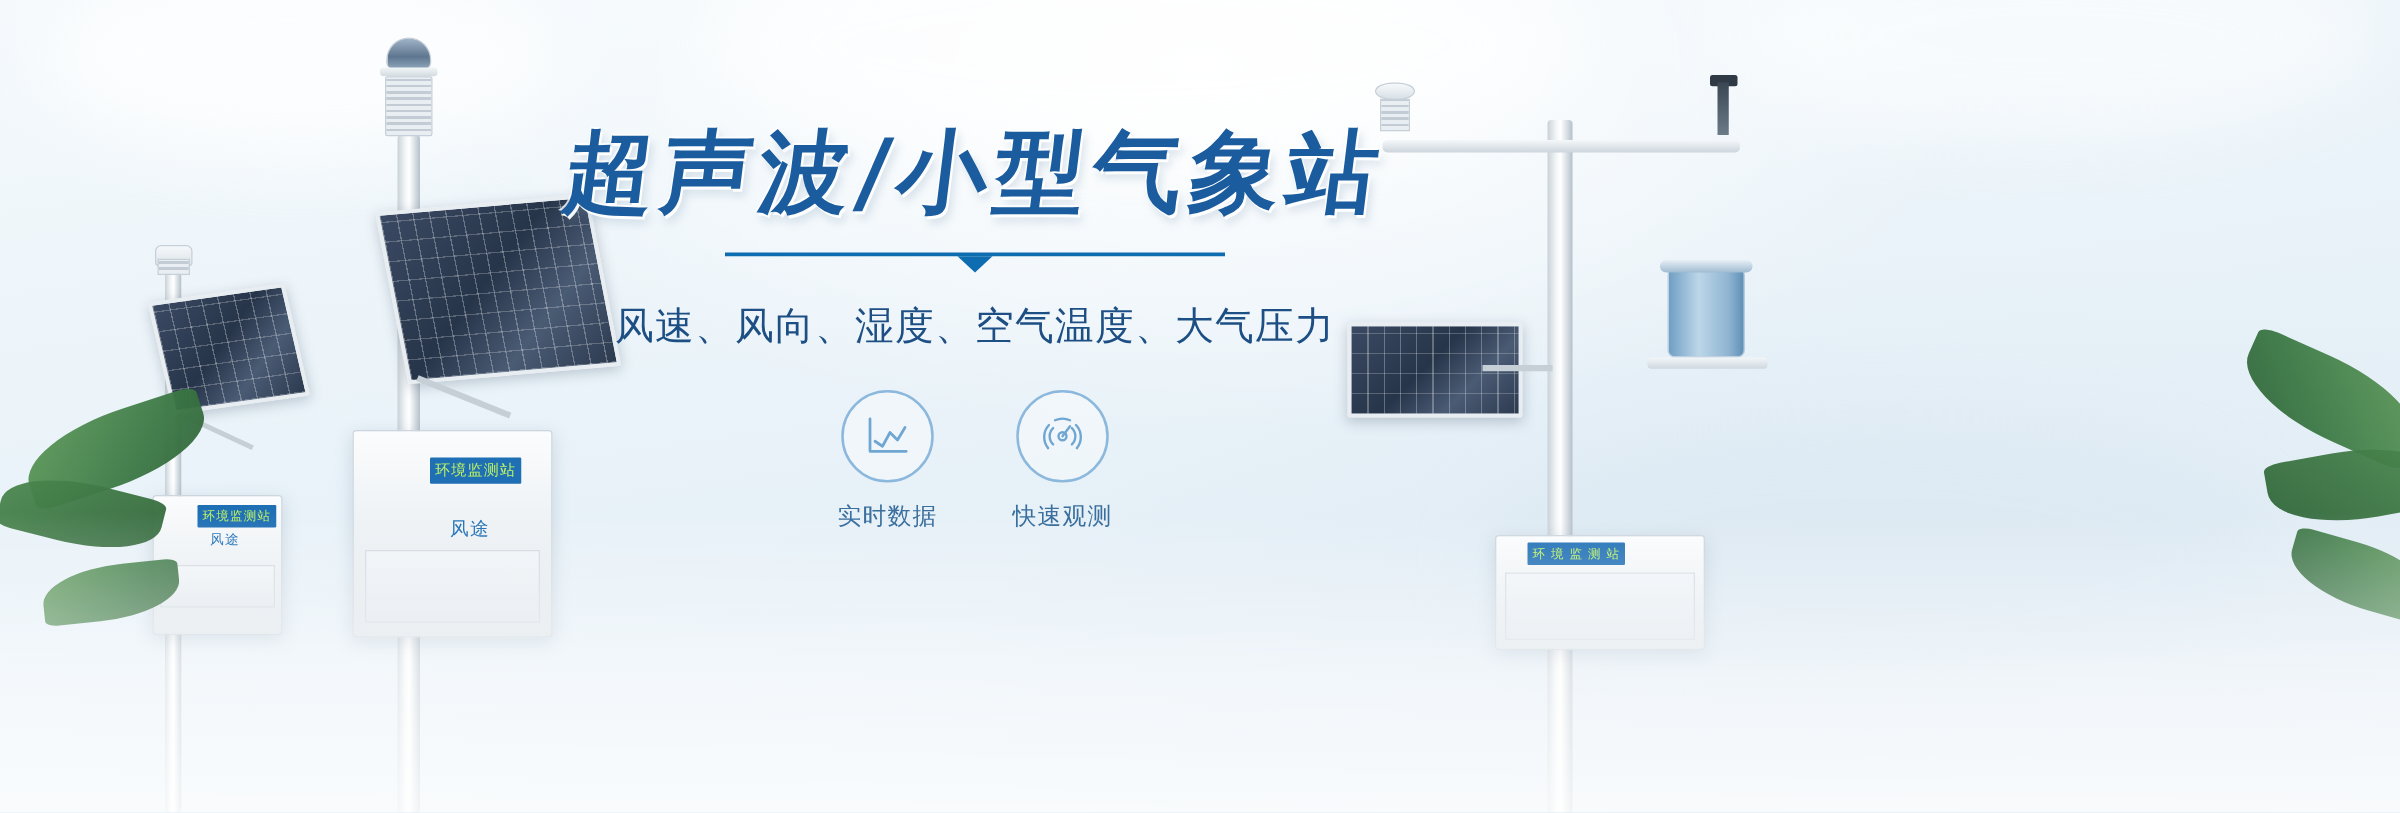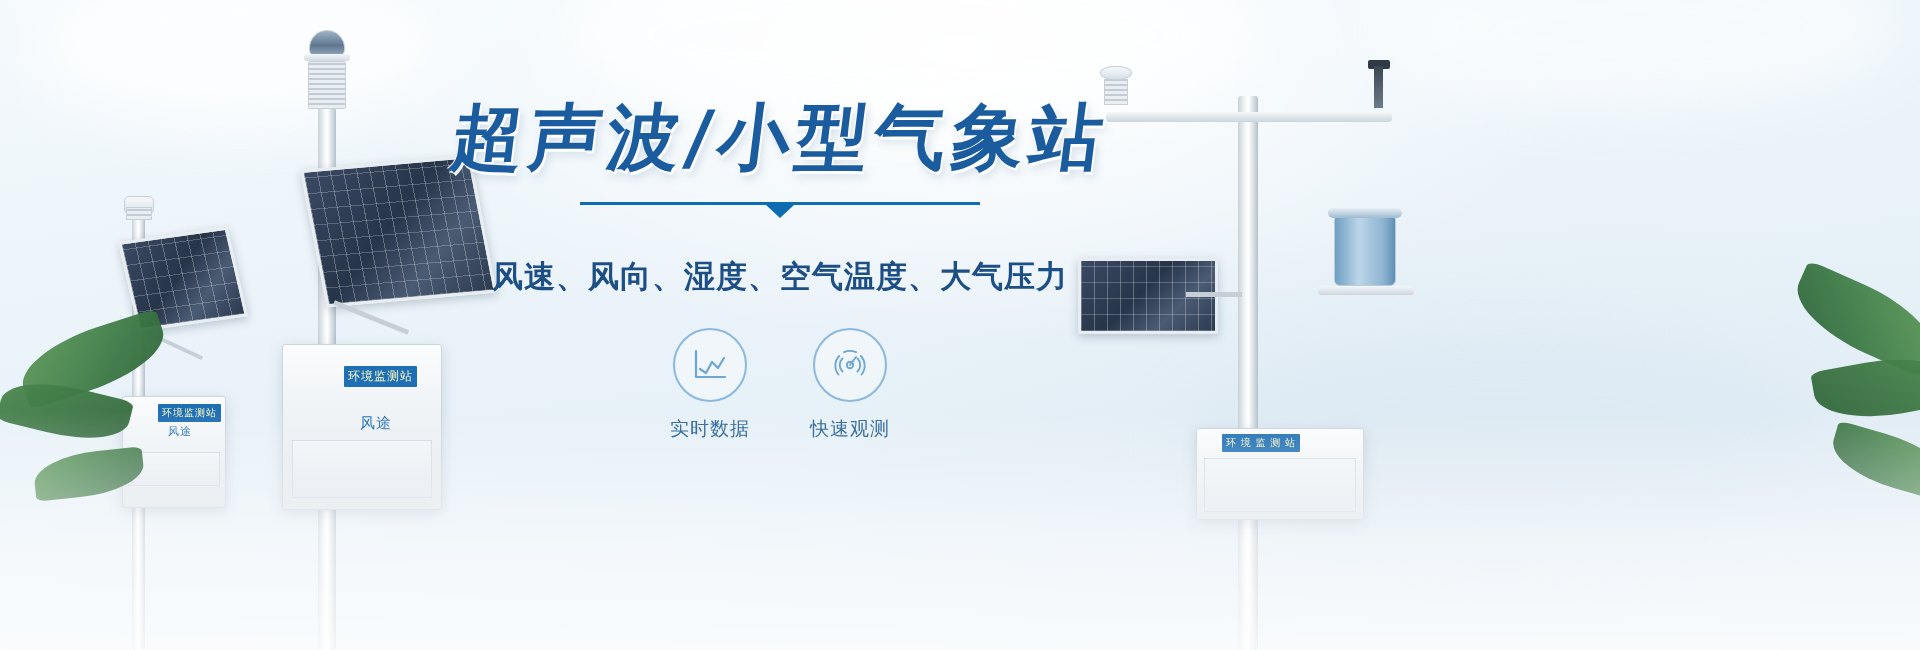--- a/index.html
+++ b/index.html
@@ -35,22 +35,22 @@
     transform:skewX(-7deg);
   }
   .divider { position:relative; width:400px; margin:22px auto 0; height:14px; }
   .divider .line { position:absolute; left:0; top:0; width:400px; height:3px; background:#0e6cb0; }
   .divider .tri {
     position:absolute; left:50%; top:3px; margin-left:-14px;
     width:0; height:0; border-left:14px solid transparent;
     border-right:14px solid transparent; border-top:13px solid #0e6cb0;
   }
   .sub {
-    margin-top:36px; font-size:31px; color:#1d4f84; letter-spacing:1px;
-    line-height:1.62; font-weight:700; white-space:nowrap;
+    margin-top:20px; font-size:31px; color:#1d4f84; letter-spacing:1px;
+    line-height:1.62; font-weight:400; white-space:nowrap;
   }
   
   .features { margin-top:26px; display:flex; justify-content:center; gap:56px;align-items:flex-end; }
   .feat { width:84px; text-align:center; }
   .feat .circ {
     width:74px; height:74px; margin:0 auto; border-radius:50%;
     border:2px solid #8bb8dc; display:flex; align-items:center; justify-content:center;
     background:rgba(255,255,255,.35);
   }
   .feat .lbl { margin-top:14px; font-size:19px; color:#3a6f9e; letter-spacing:1px; white-space:nowrap; }
@@ -66,21 +66,21 @@
       linear-gradient(135deg,#3b4a63 0%,#27354a 45%,#4a5b74 70%,#2c3a4f 100%);
     border:3px solid #e8edf1; border-radius:2px;
     box-shadow:0 3px 10px rgba(60,80,100,.28);
   }
   .box {
     background:linear-gradient(180deg,#fbfcfd 0%,#eef2f5 45%,#dee5ea 100%);
     border:1px solid #cdd6dd; border-radius:3px;
     box-shadow:0 4px 14px rgba(90,115,140,.22);
   }
   .boxtag {
-    position:absolute; background:#1f6fb5; color:#fef9c3; font-size:9px;
+    position:absolute; background:#1f6fb5; color:#bef264; font-size:9px;
     letter-spacing:1px; padding:2px 4px; border-radius:1px; white-space:nowrap;
   }
   .brand { position:absolute; color:#1f6fb5; font-size:11px; letter-spacing:1px; white-space:nowrap; }
   .sensorhead {
     background:linear-gradient(180deg,#f6f8fa,#dde4ea);
     border:1px solid #c6d0d8; border-radius:4px 4px 2px 2px;
   }
   .stripes { background:repeating-linear-gradient(0deg,#e9eef2 0 3px,#c3ccd4 3px 5px); }
 
   

